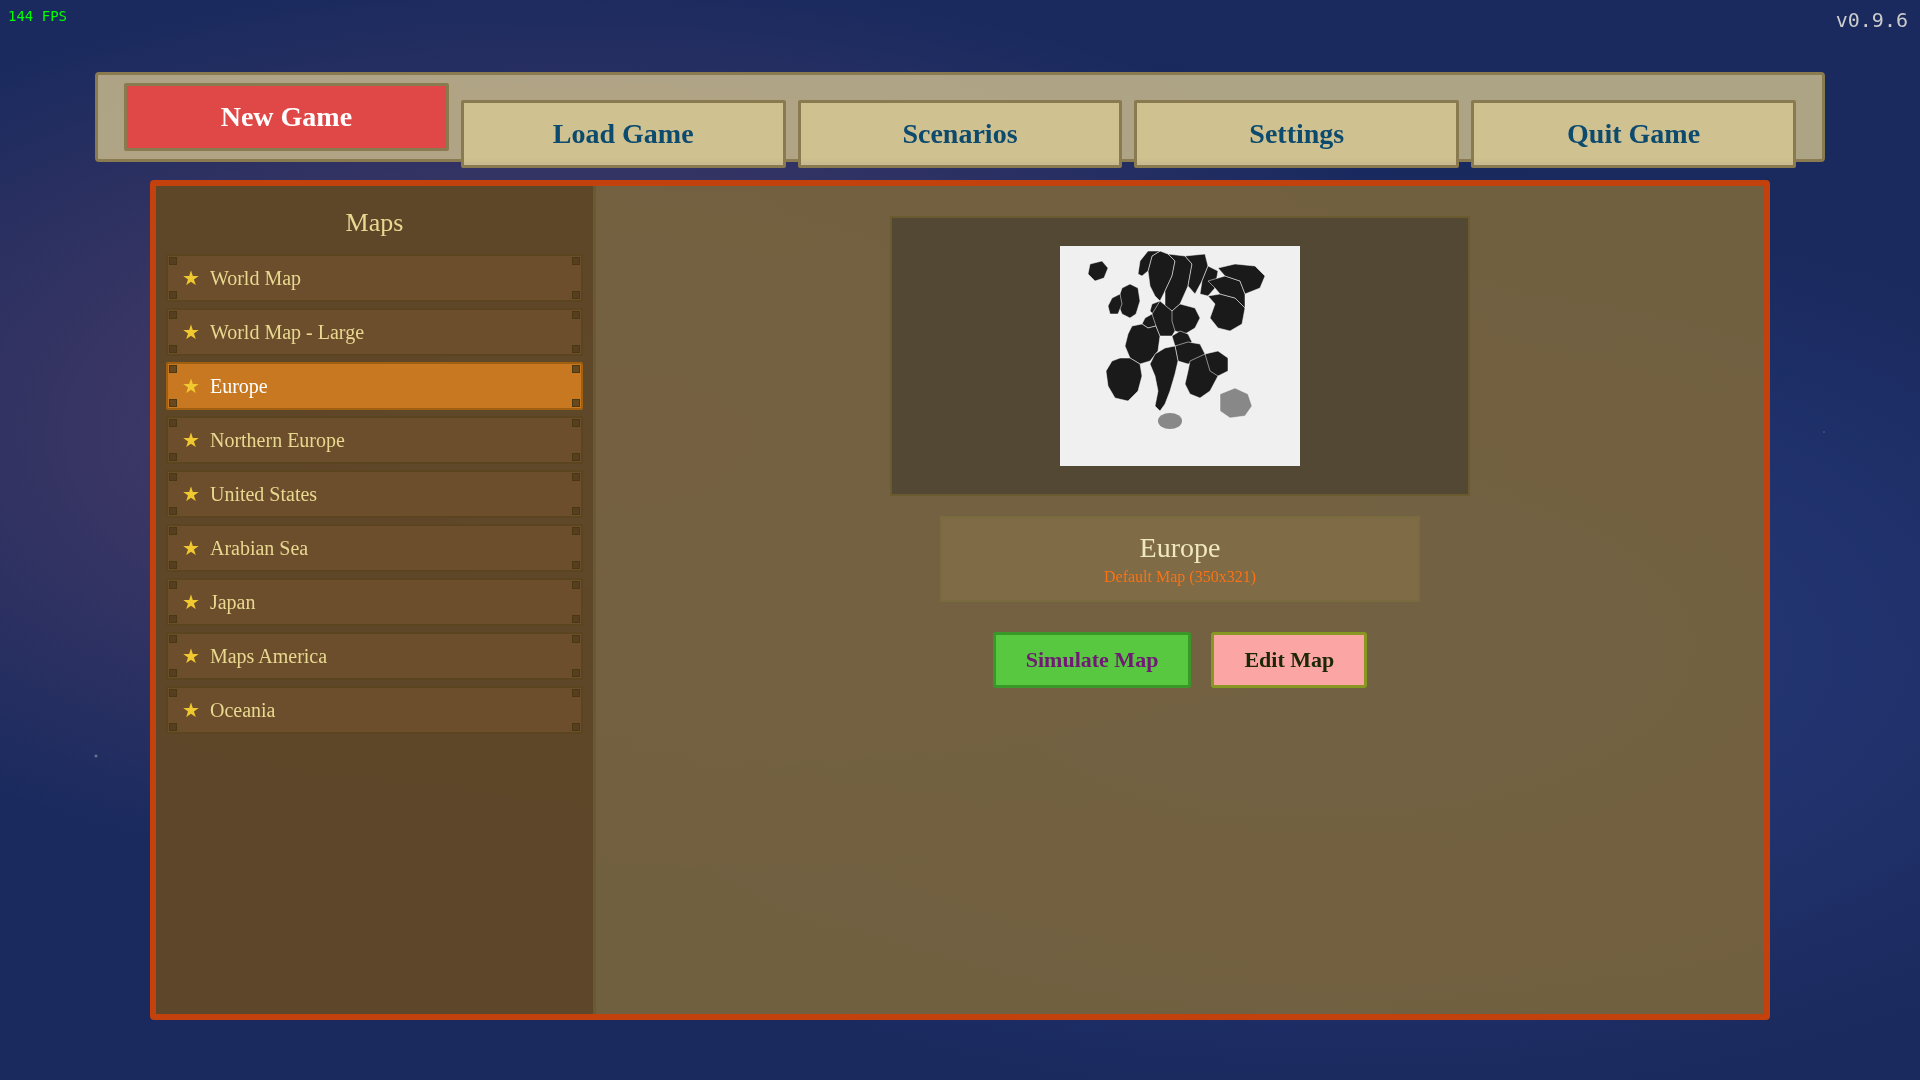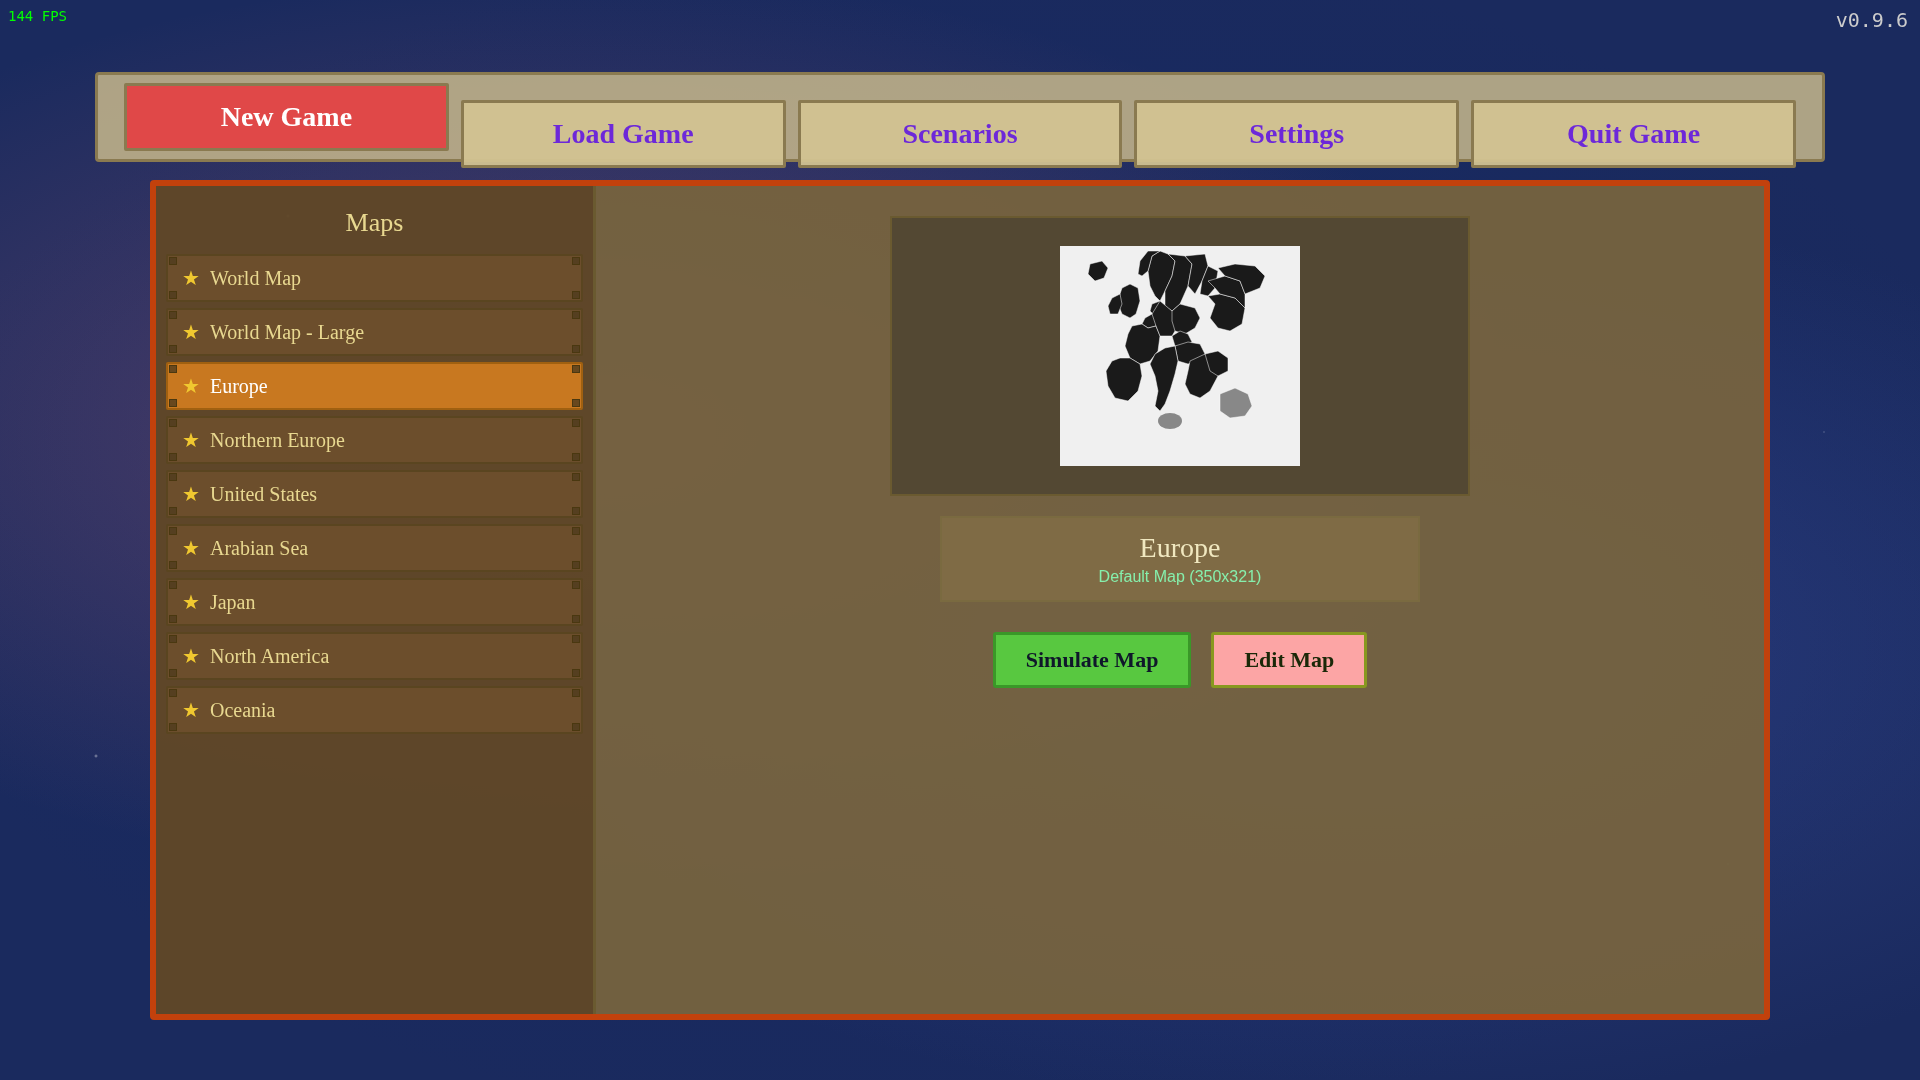--- a/index.html
+++ b/index.html
@@ -90,21 +90,21 @@
       font-weight: bold;
       cursor: pointer;
       font-family: Georgia, serif;
       position: relative;
       display: flex;
       align-items: center;
       justify-content: center;
     }
 
     .btn-new { background: #e04848; color: #fff; }
-    .btn-default { background: rgba(210, 195, 145, 0.95); color: #6d28d9; margin-top: 33px; }
+    .btn-default { background: rgba(210, 195, 145, 0.95); color: #0c4a6e; margin-top: 33px; }
 
     
     .main-panel {
       position: absolute;
       top: 180px;
       left: 150px;
       right: 150px;
       bottom: 60px;
       background: rgba(200, 185, 130, 0.6);
       border: 6px solid #c2410c;
@@ -215,23 +215,23 @@
       text-align: center;
     }
 
     .map-info-name {
       color: #f0e8c0;
       font-size: 28px;
       font-family: Georgia, serif;
     }
 
     .map-info-sub {
-      color: #86efac;
+      color: #f97316;
       font-size: 16px;
-      font-family: Liberation Sans, sans-serif;
+      font-family: Liberation Serif, serif;
       margin-top: 4px;
     }
 
     .map-action-buttons {
       display: flex;
       gap: 20px;
       margin-top: 10px;
     }
 
     .action-btn {
@@ -241,21 +241,21 @@
       font-weight: bold;
       cursor: pointer;
       border-radius: 3px;
       border: 3px solid;
       position: relative;
     }
 
     .btn-simulate {
       background: #58c840;
       border-color: #3a9828;
-      color: #0f172a;
+      color: #701a75;
     }
 
     .btn-edit {
       background: #fca5a5;
       border-color: #889820;
       color: #1a2808;
     }
   </style>
 </head>
 <body>
@@ -342,21 +342,21 @@
         <div class="map-item">
       <span class="map-item-star">★</span>
       <span>Japan</span>
       <div class="map-item-corner tl"></div>
       <div class="map-item-corner tr"></div>
       <div class="map-item-corner bl"></div>
       <div class="map-item-corner br"></div>
     </div>
         <div class="map-item">
       <span class="map-item-star">★</span>
-      <span>North America</span>
+      <span>Maps America</span>
       <div class="map-item-corner tl"></div>
       <div class="map-item-corner tr"></div>
       <div class="map-item-corner bl"></div>
       <div class="map-item-corner br"></div>
     </div>
         <div class="map-item">
       <span class="map-item-star">★</span>
       <span>Oceania</span>
       <div class="map-item-corner tl"></div>
       <div class="map-item-corner tr"></div>

